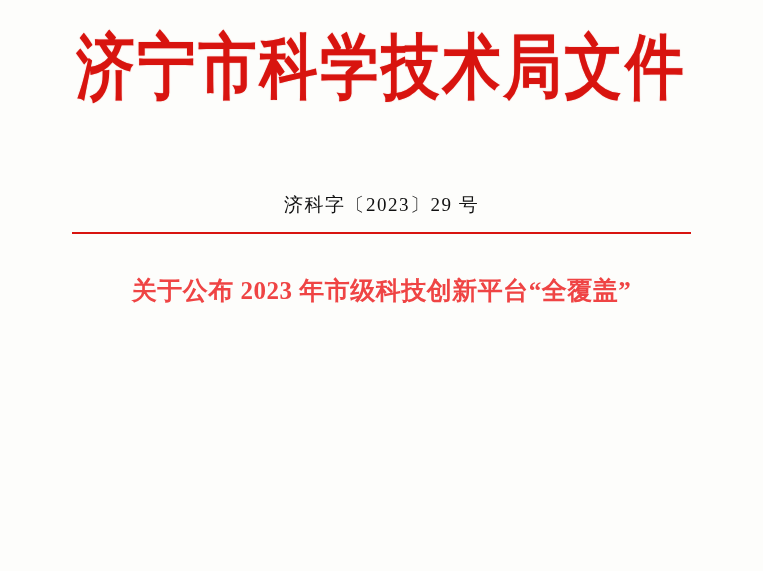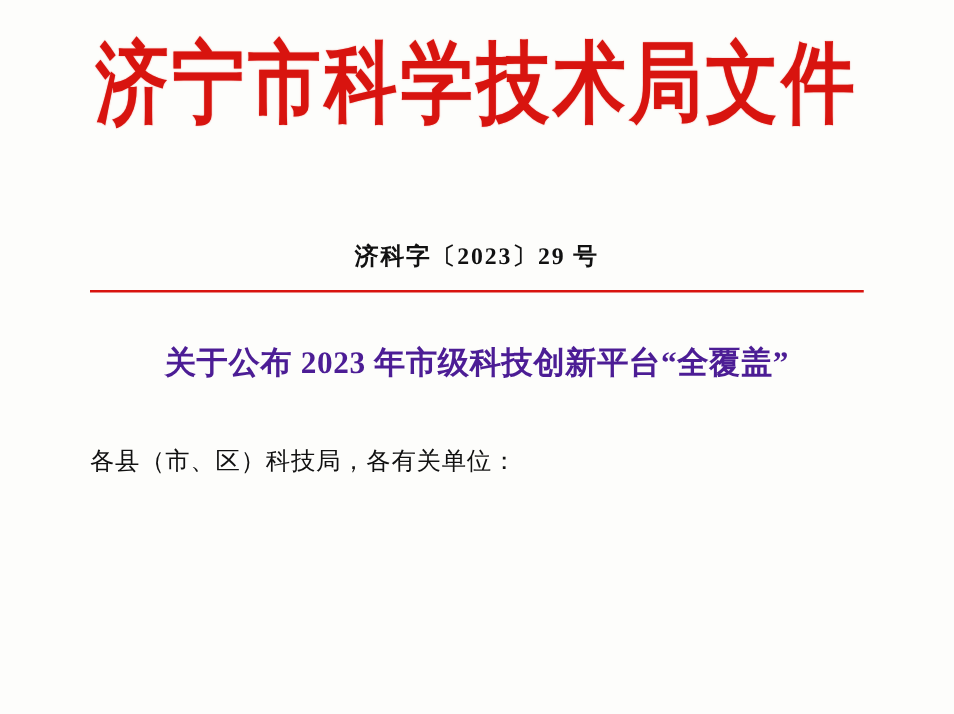--- a/index.html
+++ b/index.html
@@ -35,42 +35,41 @@
     letter-spacing: 3px;
     white-space: nowrap;
     text-shadow: 0 0 1px rgba(216,20,15,0.55);
     transform: scaleY(1.22);
     transform-origin: center top;
     margin: 0;
   }
   .doc-number-wrap {
     text-align: center;
     margin-top: 98px;
-    font-weight: bold;
   }
   .doc-number {
     font-size: 19px;
     letter-spacing: 1.5px;
     color: #111;
     display: inline-block;
   }
   .red-rule {
     margin-top: 14px;
     height: 2px;
     background: #d8140f;
     width: 100%;
   }
   .doc-title {
     margin-top: 38px;
     text-align: center;
     font-size: 25px;
     font-weight: bold;
     line-height: 1.55;
     letter-spacing: 0.5px;
-    color: #4c1d95;
+    color: #ef4444;
   }
   .doc-title .line2 {
     display: block;
   }
   .body-text {
     margin-top: 40px;
     font-size: 19.5px;
     line-height: 1.95;
     letter-spacing: 0.6px;
     color: #111;
@@ -99,16 +98,15 @@
     <span class="doc-number">济科字〔2023〕29 号</span>
   </div>
 
   <div class="red-rule"></div>
 
   <div class="doc-title">
     <span class="line1">关于公布 2023 年市级科技创新平台“全覆盖”</span>
   </div>
 
   <div class="body-text">
-    <p class="para">各县（市、区）科技局，各有关单位：</p>
   </div>
 
 </div>
 
 </body></html>

